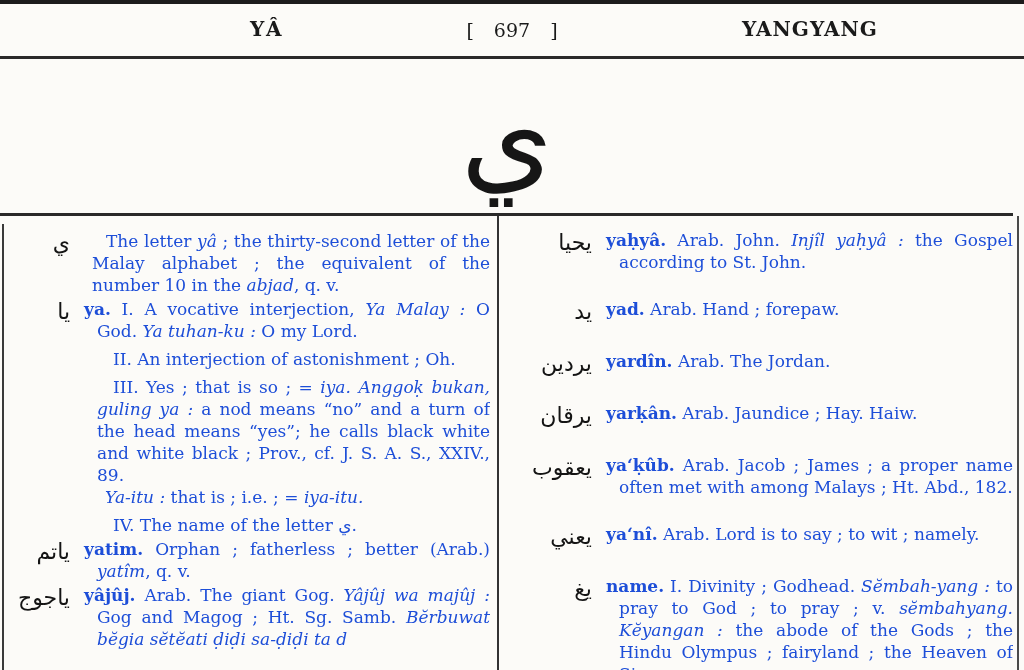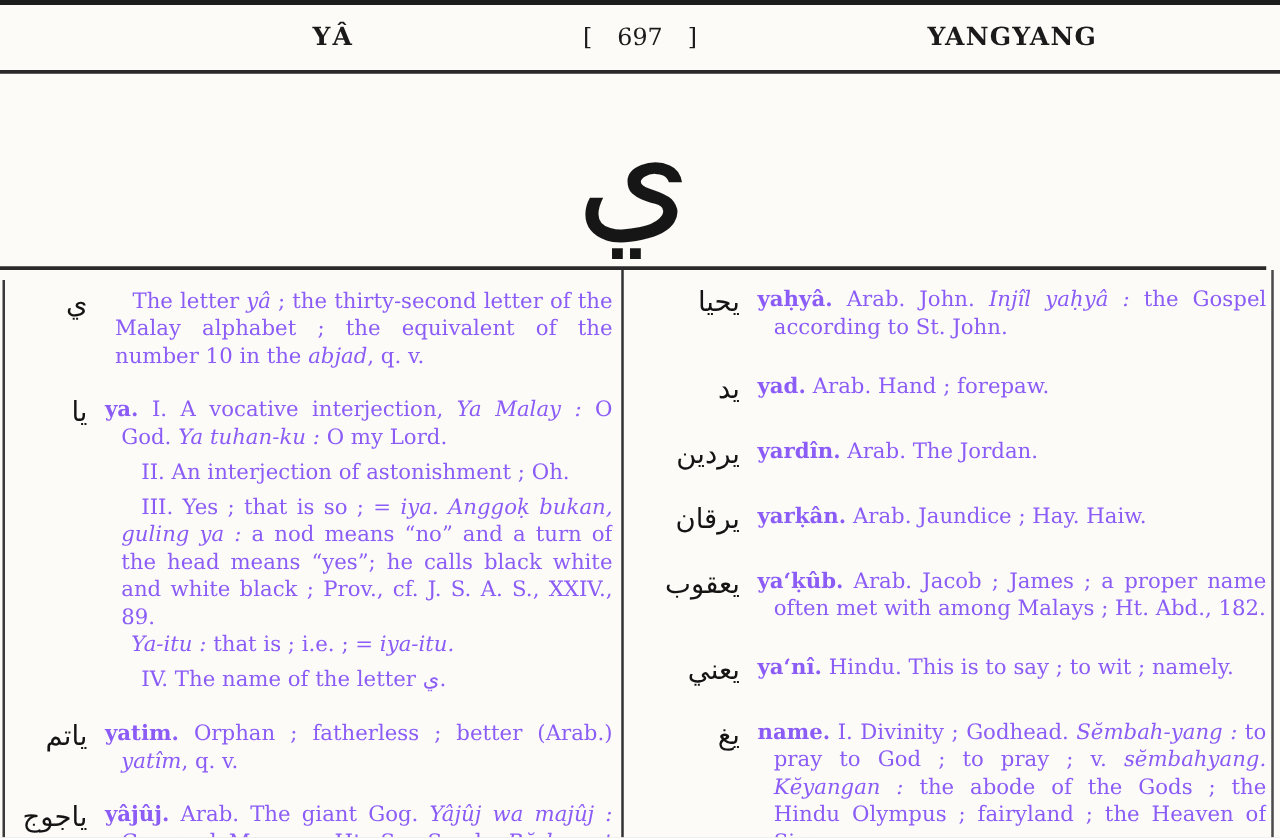--- a/index.html
+++ b/index.html
@@ -35,34 +35,34 @@
   }
 
   .col {
     position:absolute; top:216px; height:454px; overflow:hidden;
     box-sizing:border-box;
   }
   .col-left  { left:8px;   width:482px; padding-top:14px; }
   .col-right { left:516px; width:497px; padding-top:13px; }
 
   .entry { display:flex; align-items:flex-start; }
-  .col-left  .entry { margin-top:21px; }
+  .col-left  .entry { margin-top:2px; }
   .col-right .entry { margin-top:25px; }
   .col-left  .entry:first-child, .col-right .entry:first-child { margin-top:0; }
 
   .arabic-col {
     flex:0 0 62px; text-align:right; direction:rtl;
     font-family:"DejaVu Sans", sans-serif; font-size:22px; line-height:26px;
     padding-top:1px; color:#141414;
   }
   .col-right .arabic-col { flex-basis:76px; }
 
   .entry-body {
     flex:1; margin-left:14px; font-size:17px; line-height:22px;
-    text-align:justify; color:#8b5cf6;
+    text-align:justify; color:#1d4ed8;
   }
   .para { margin:0; padding-left:13px; text-indent:-13px; }
   .para.lead { padding-left:8px;  text-indent:14px; }
   .para.sub  { padding-left:13px; text-indent:16px; margin-top:6px; }
   .para.cont { padding-left:13px; text-indent:8px;  margin-top:0; }
 
   .it { font-style:italic; }
   .bd { font-weight:bold; }
   .inline-ar { font-family:"DejaVu Sans", sans-serif; }
 </style>
@@ -143,21 +143,21 @@
       </div>
       <div class="entry">
         <div class="arabic-col">يعقوب</div>
         <div class="entry-body">
           <p class="para"><span class="bd">ya‘ḳûb.</span><span>  Arab.  Jacob ;  James ;  a proper name often met with among Malays ;  Ht. Abd., 182.</span></p>
         </div>
       </div>
       <div class="entry">
         <div class="arabic-col">يعني</div>
         <div class="entry-body">
-          <p class="para"><span class="bd">ya‘nî.</span><span>  Hindu.  This is to say ;  to wit ; namely.</span></p>
+          <p class="para"><span class="bd">ya‘nî.</span><span>  Arab.  Lord is to say ;  to wit ; namely.</span></p>
         </div>
       </div>
       <div class="entry">
         <div class="arabic-col">يغ</div>
         <div class="entry-body">
           <p class="para"><span class="bd">name.</span><span>  I.  Divinity ; Godhead.  </span><span class="it">Sĕmbah-yang :</span><span> to pray to God ;  to pray ;  v. </span><span class="it">sĕmbahyang.</span><span>  </span><span class="it">Kĕyangan :</span><span> the abode of the Gods ;  the Hindu Olympus ;  fairyland ;  the Heaven of Siva</span></p>
         </div>
       </div>
     </div>
 

